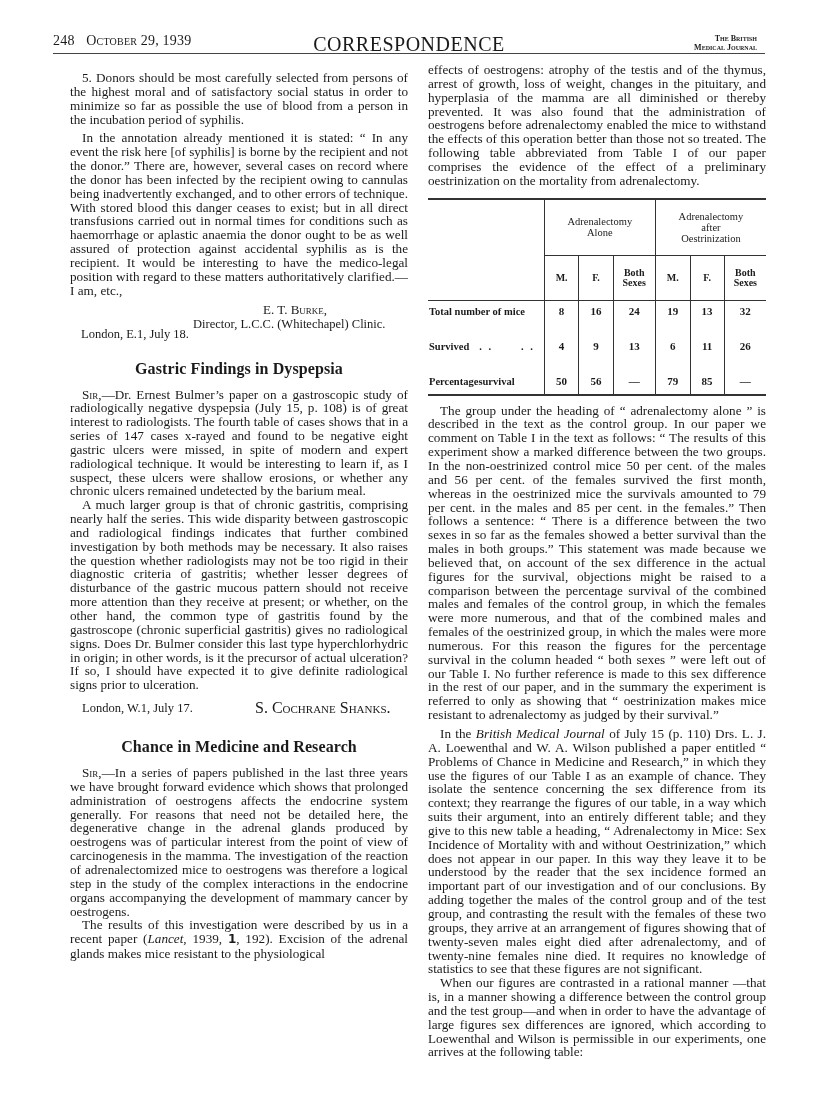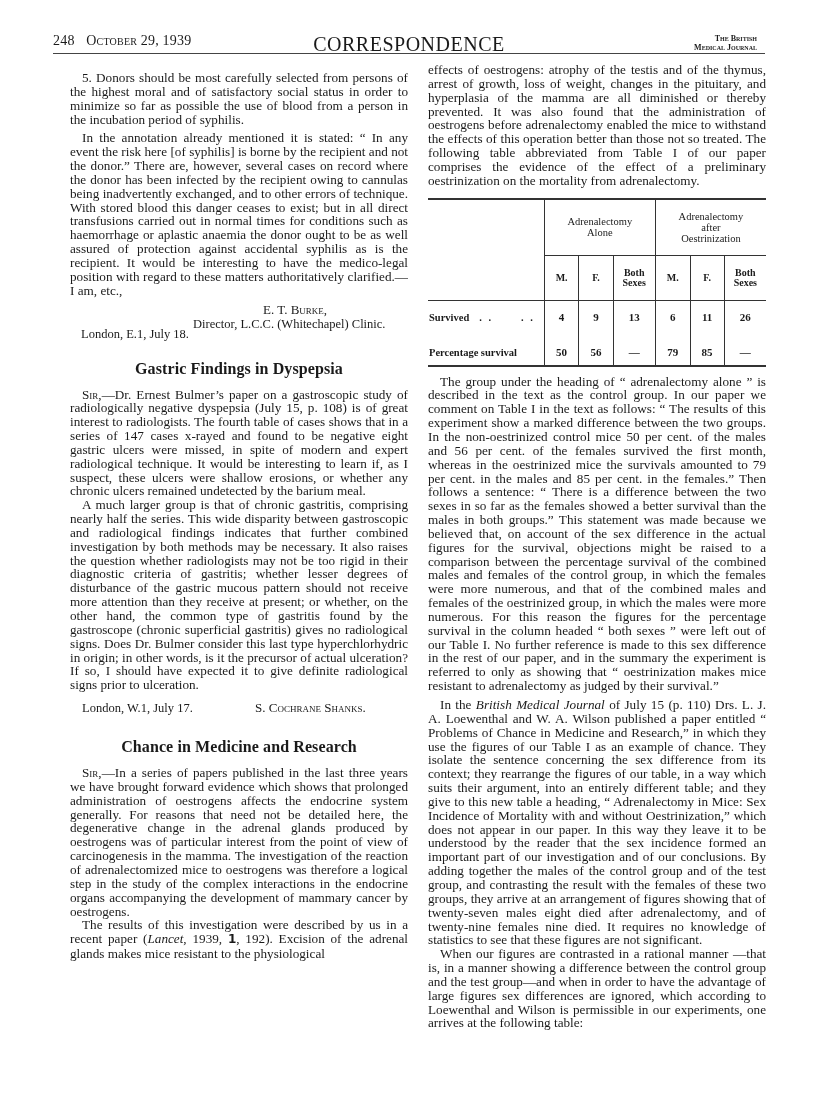--- a/index.html
+++ b/index.html
@@ -28,40 +28,40 @@
     i { }
     .bold-num { font-weight: bold; font-family: "DejaVu Sans", sans-serif; font-size: 12px; }
 
     .signoff { position: relative; height: 44px; font-size: 12.5px; }
     .sig-name { position: absolute; left: 193px; top: 5px; font-size: 13px; }
     .sig-title { position: absolute; left: 123px; top: 20px; font-size: 12.5px; }
     .sig-place { position: absolute; left: 11px; top: 30px; font-size: 12.5px; }
 
     .signoff2 { position: relative; height: 24px; font-size: 12.5px; margin-top: 4px; }
     .sig2-place { position: absolute; left: 12px; top: 6px; font-size: 12.5px; }
-    .sig2-name { position: absolute; left: 185px; top: 5px; font-size: 13px; }
+    .sig2-name { position: absolute; left: 185px; top: 5px; font-size: 16px; }
 
     h2 {
       margin: 18px 0 10px 0; font-size: 16px; font-weight: bold; text-align: center;
       line-height: 18px; letter-spacing: 0.1px;
     }
 
     
     .tbl-wrap { margin: 10px 0 8px 0; border-top: 2px solid #333; border-bottom: 2px solid #333; }
     table { border-collapse: collapse; width: 100%; font-size: 10.5px; font-family: "Liberation Serif", serif; }
     th, td { padding: 9px; text-align: center; }
     th { font-weight: normal; }
     .grp th.gh { height: 37px; border-left: 1px solid #333; border-bottom: 1px solid #333; line-height: 11px; vertical-align: middle; font-size: 10.5px; }
     .sub th { height: 26px; border-left: 1px solid #333; border-bottom: 1px solid #333; font-weight: bold; font-size: 10px; line-height: 10px; }
     .sub th.blank { border-left: none; }
     td { height: 17px; border-left: 1px solid #333; font-weight: bold; font-size: 11px; }
     td.lbl { border-left: none; text-align: left; font-weight: bold; font-size: 10.5px; white-space: nowrap; padding-left: 1px; }
     tr.first td { padding-top: 3px; }
     tr.last td { padding-bottom: 3px; }
-    .lbl-flex { display: flex; justify-content: space-between; width: 88px; }
+    .lbl-flex { display: flex; justify-content: flex-start; width: 88px; }
   </style>
 </head>
 <body>
 
 <div class="header">
   <div class="hdr-left">
     <span class="pg">248</span>
     <span class="date">October 29, 1939</span>
   </div>
   <div class="hdr-center">CORRESPONDENCE</div>
@@ -130,20 +130,29 @@
               <div>Both</div>
               <div>Sexes</div>
             </th>
         <th>M.</th>
         <th>F.</th>
         <th>
               <div>Both</div>
               <div>Sexes</div>
             </th>
       </tr>
+      <tr class="first">
+        <td class="lbl">Total number of mice</td>
+        <td>8</td>
+        <td>16</td>
+        <td>24</td>
+        <td>19</td>
+        <td>13</td>
+        <td>32</td>
+      </tr>
       <tr>
         <td class="lbl"><span>Survived</span><span style="white-space:pre; margin-left:10px; letter-spacing:2px">. .      . .</span></td>
         <td>4</td>
         <td>9</td>
         <td>13</td>
         <td>6</td>
         <td>11</td>
         <td>26</td>
       </tr>
       <tr class="last">

